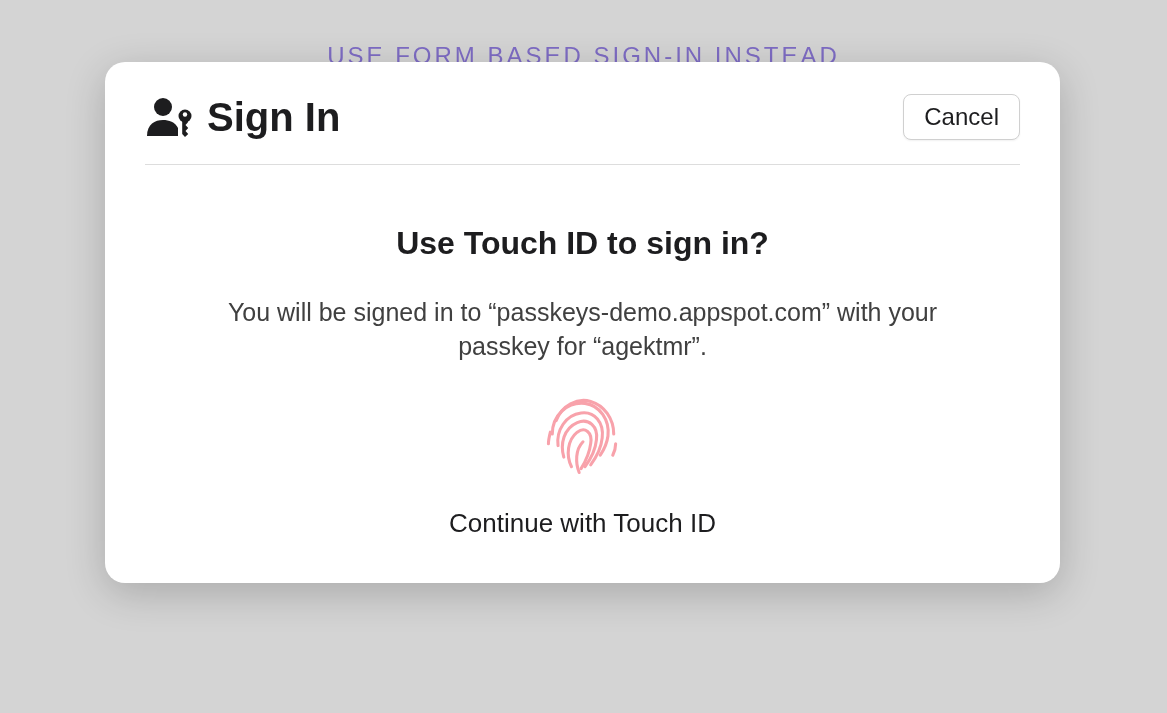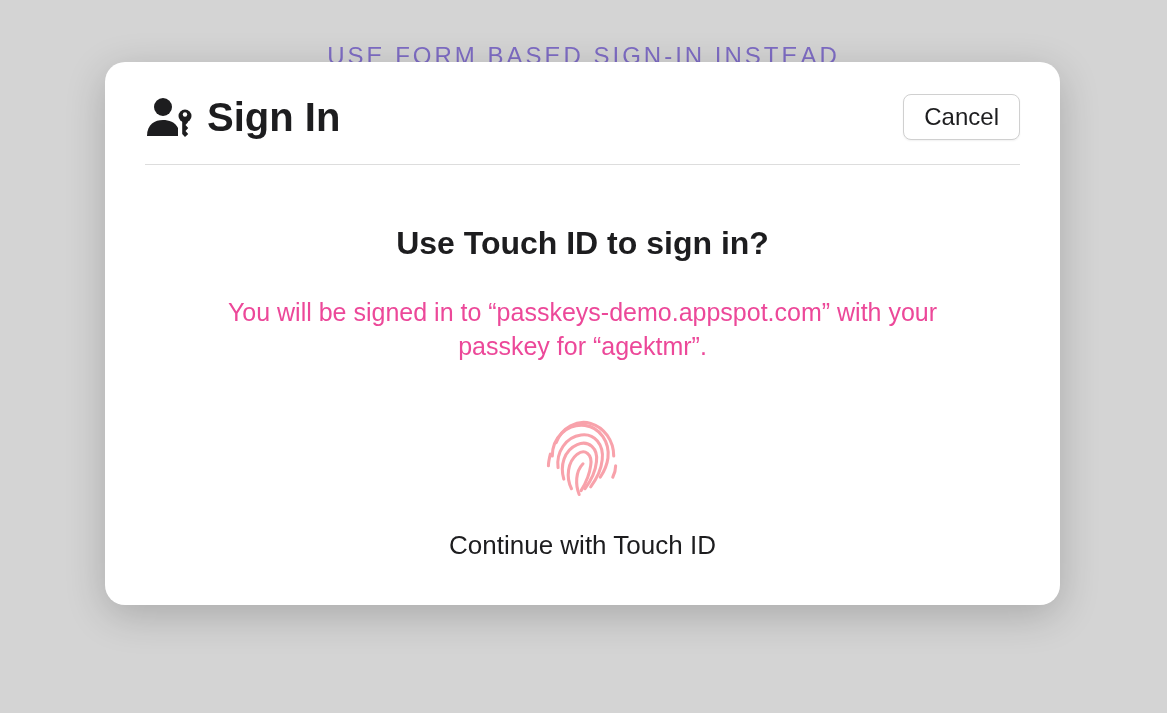--- a/index.html
+++ b/index.html
@@ -75,24 +75,24 @@
       text-align: center;
     }
     .prompt-title {
       font-size: 32px;
       font-weight: 700;
       color: #1d1d1f;
       margin-bottom: 34px;
     }
     .prompt-desc {
       font-size: 25px;
-      color: #ec4899;
+      color: #404040;
       line-height: 1.35;
       max-width: 760px;
-      margin: 0 auto 46px auto;
+      margin: 0 auto 24px auto;
     }
     .fingerprint {
       width: 96px;
       height: 96px;
       margin: 0 auto 24px auto;
       display: block;
     }
     .continue-label {
       font-size: 26px;
       color: #1d1d1f;

